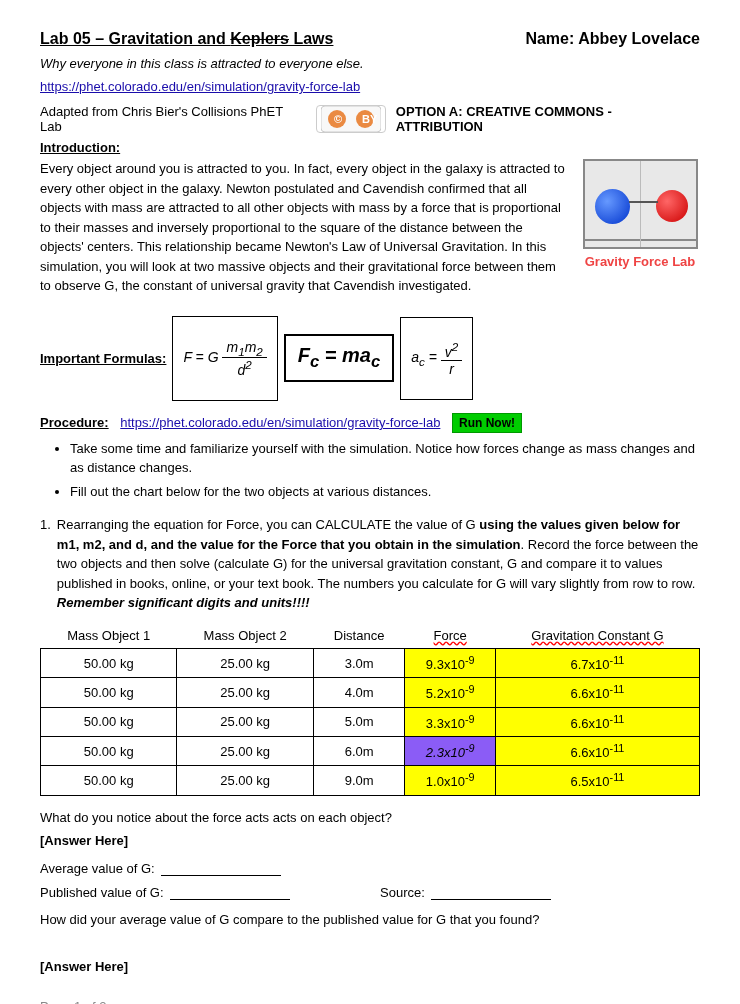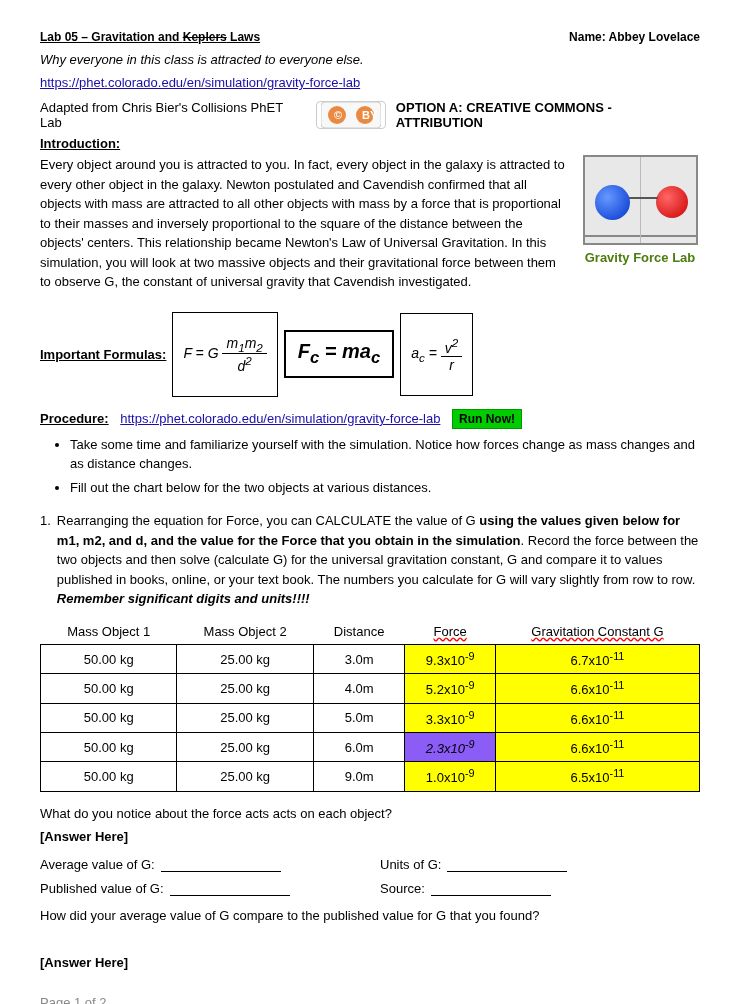--- a/index.html
+++ b/index.html
@@ -8,21 +8,21 @@
       font-size: 13px;
       background: #fff;
       color: #000;
       width: 740px;
       min-height: 1004px;
       padding: 30px 40px 20px 40px;
       position: relative;
     }
     .title-line {
       font-weight: bold;
-      font-size: 12px;
+      font-size: 16px;
       display: flex;
       justify-content: space-between;
       margin-bottom: 8px;
     }
     .italic-line {
       font-style: italic;
       margin-bottom: 8px;
     }
     .link {
       color: #1a0dab;
@@ -93,21 +93,21 @@
     .ball-red {
       width: 32px;
       height: 32px;
       border-radius: 50%;
       background: radial-gradient(circle at 35% 35%, #ff6666, #cc0000);
       position: absolute;
       right: 8px;
       top: 29px;
     }
     .gravity-label {
-      color: #4d7c0f;
+      color: #ef4444;
       font-weight: bold;
       font-size: 13px;
       margin-top: 5px;
       text-align: center;
     }
     .formulas-section {
       margin: 10px 0;
     }
     .formulas-label {
       font-weight: bold;
@@ -368,24 +368,20 @@
 <div class="answer-section">
   <div>What do you notice about the force acts acts on each object?</div>
   <div class="answer-label">[Answer Here]</div>
 </div>
 
 <div class="avg-section">
   <div class="avg-left">
     <span>Average value of G:</span>
     <span class="underline-input">&nbsp;</span>
   </div>
-  <div class="avg-right">
-    <span>Units of G:</span>
-    <span class="underline-input">&nbsp;</span>
-  </div>
 </div>
 
 <div class="avg-section">
   <div class="avg-left">
     <span>Published value of G:</span>
     <span class="underline-input">&nbsp;</span>
   </div>
   <div class="avg-right">
     <span>Source:</span>
     <span class="underline-input">&nbsp;</span>

